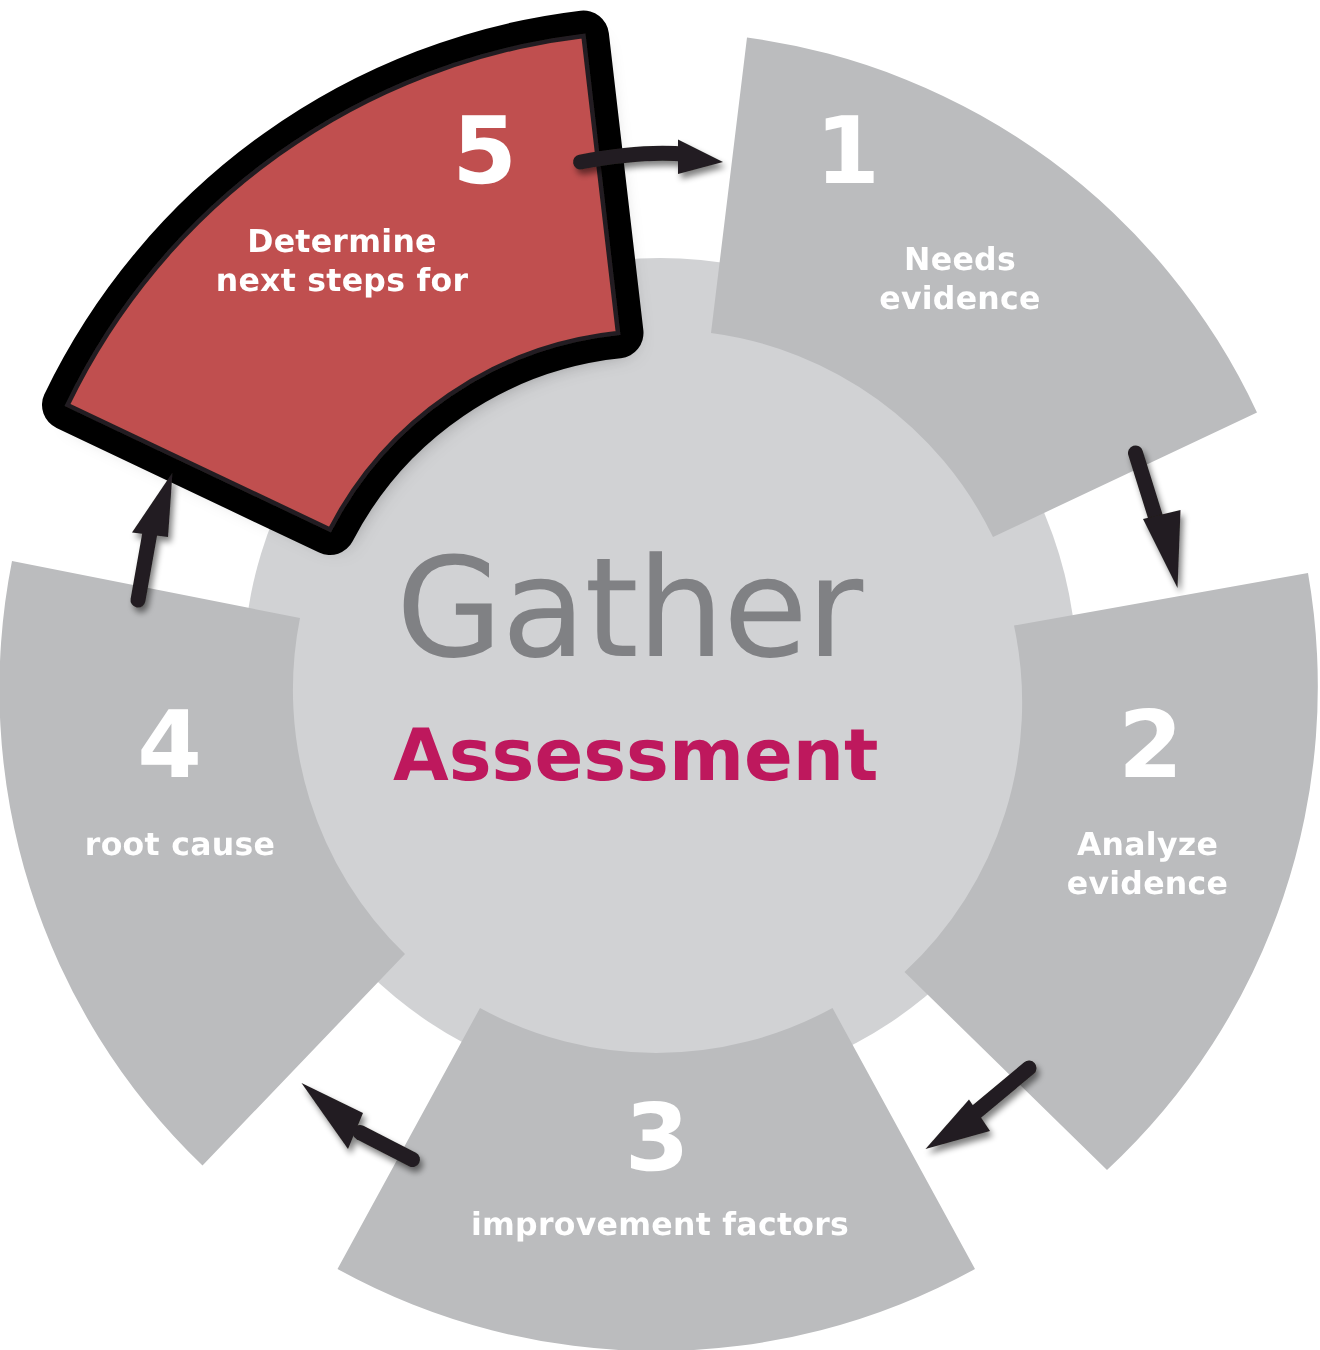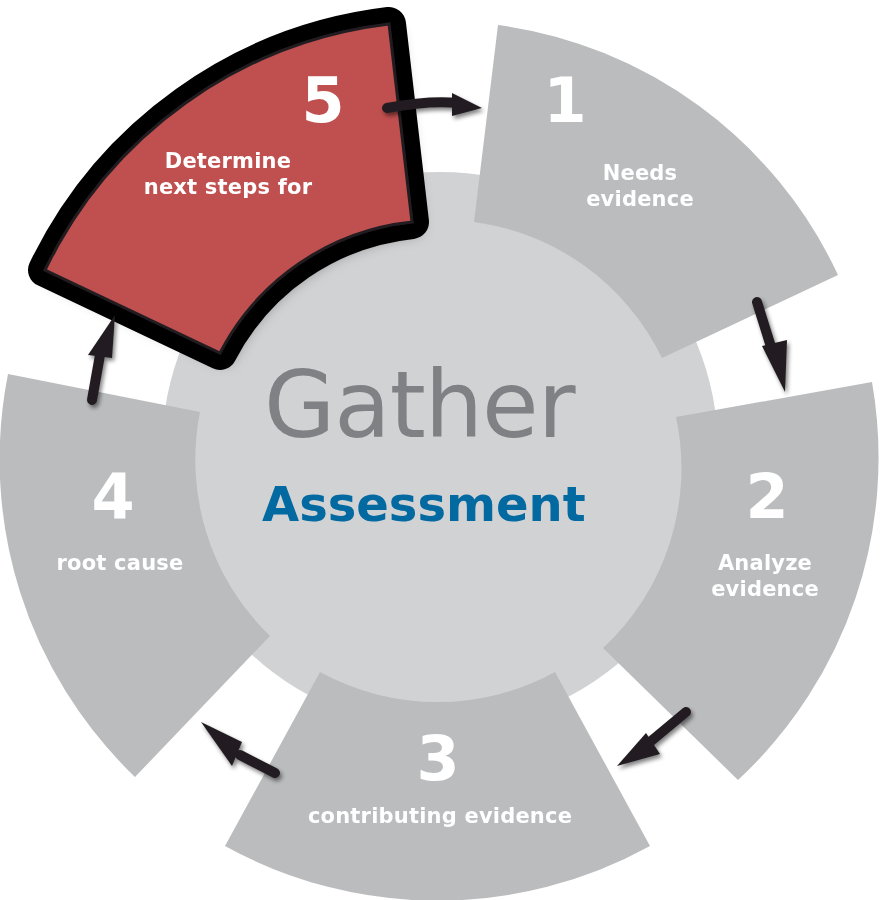--- a/index.html
+++ b/index.html
@@ -1,21 +1,21 @@
 <!DOCTYPE html>
 <html><head>
 <meta charset="utf-8">
 <style>
   html, body { margin:0; padding:0; background:#ffffff; }
   body { width:880px; height:900px; position:relative; overflow:hidden; font-family:"DejaVu Sans", "Liberation Sans", sans-serif; }
   #diagram { position:absolute; left:0; top:0; width:880px; height:900px; }
   .label { position:absolute; color:#ffffff; text-align:center; font-family:"DejaVu Sans", sans-serif; font-weight:bold; line-height:1.25; font-size:21px; letter-spacing:0.2px; }
   .num { position:absolute; color:#ffffff; text-align:center; font-family:"DejaVu Sans", sans-serif; font-weight:bold; font-size:62px; line-height:1; }
   .title-light { position:absolute; color:#808184; font-family:"DejaVu Sans", sans-serif; font-weight:normal; font-size:92px; letter-spacing:-1px; line-height:1; }
-  .title-bold { position:absolute; color:#0369a1; font-family:"DejaVu Sans", sans-serif; font-weight:bold; font-size:48px; line-height:1; letter-spacing:0px;text-align:right; }
+  .title-bold { position:absolute; color:#be185d; font-family:"DejaVu Sans", sans-serif; font-weight:bold; font-size:48px; line-height:1; letter-spacing:0px;text-align:right; }
 </style>
 </head>
 <body>
 
 <svg id="diagram" viewBox="0 0 880 900" xmlns="http://www.w3.org/2000/svg">
   <defs>
     <filter id="shadow" x="-20%" y="-20%" width="140%" height="140%">
       <feGaussianBlur in="SourceAlpha" stdDeviation="8"></feGaussianBlur>
       <feOffset dx="6" dy="8" result="ob"></feOffset>
       <feComponentTransfer>
@@ -85,21 +85,21 @@
 </div>
 
 <div class="num" style="left:722px; top:466px; width:90px;">2</div>
 <div class="label" style="left:685px; top:550px; width:160px;">
   <div>Analyze</div>
   <div>evidence</div>
 </div>
 
 <div class="num" style="left:393px; top:728px; width:90px;">3</div>
 <div class="label" style="left:290px; top:803px; width:300px;">
-  <div>contributing evidence</div>
+  <div>improvement factors</div>
 </div>
 
 <div class="num" style="left:68px; top:466px; width:90px;">4</div>
 <div class="label" style="left:40px; top:550px; width:160px;">
   <div>root cause</div>
 </div>
 
 <div class="num" style="left:278px; top:70px; width:90px;">5</div>
 <div class="label" style="left:128px; top:148px; width:200px;">
   <div>Determine</div>

